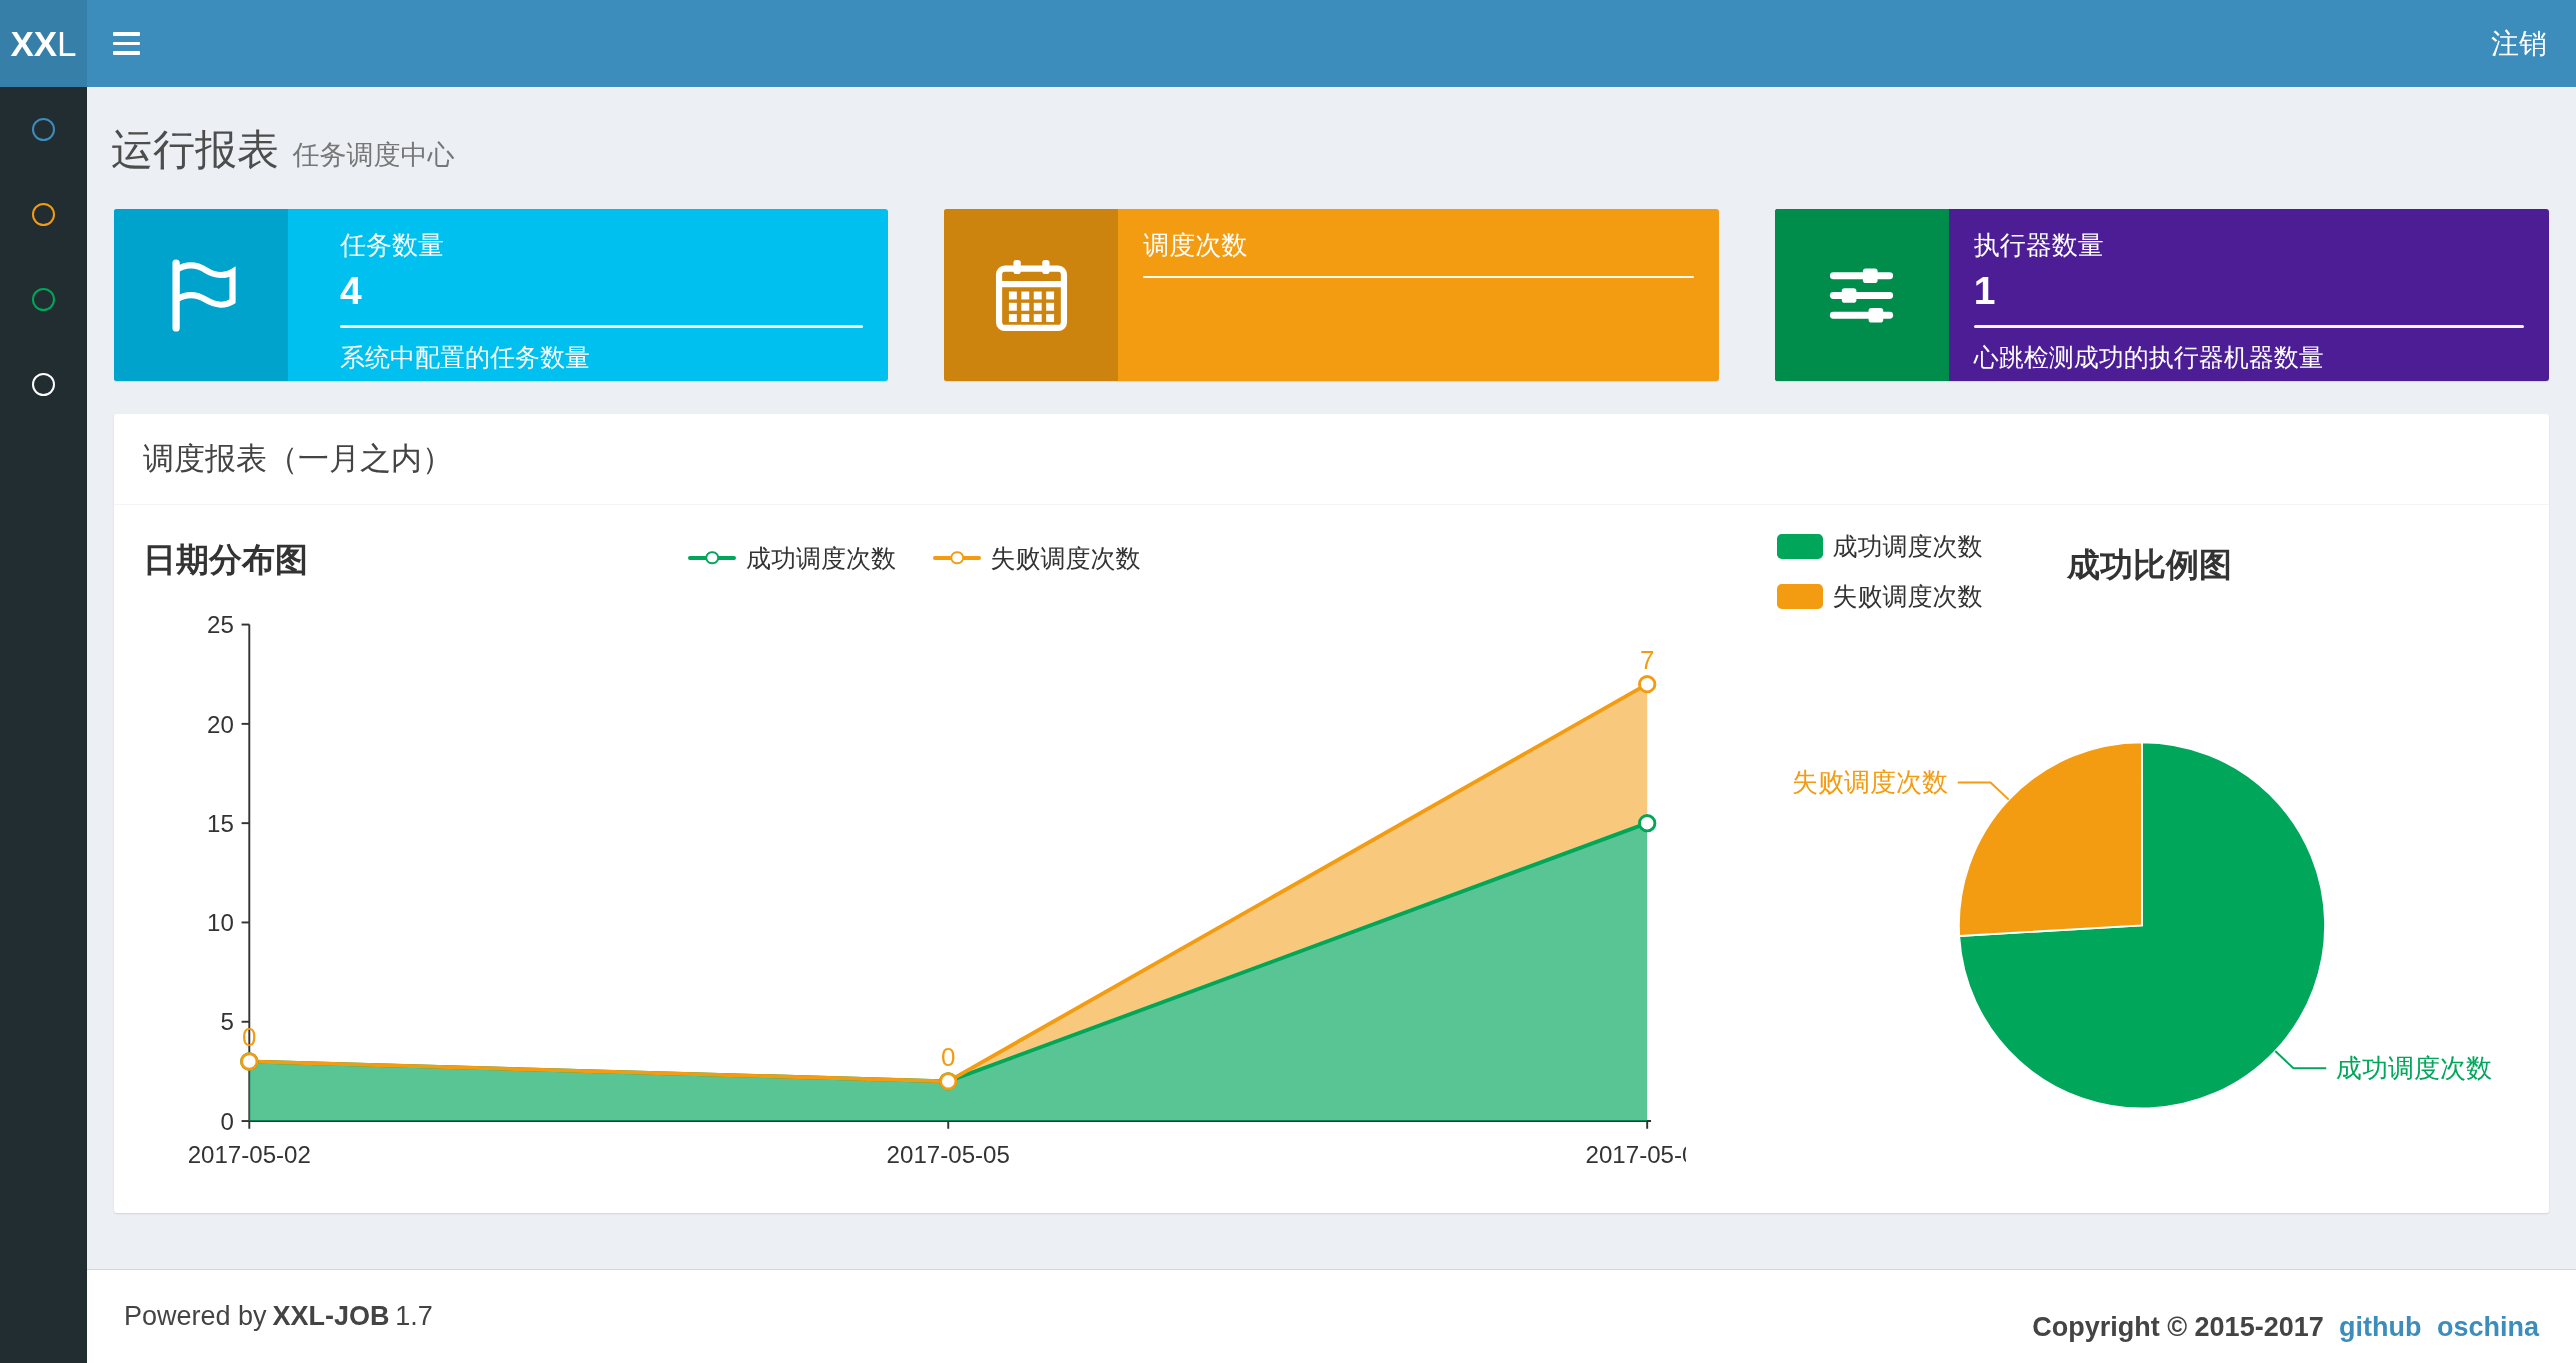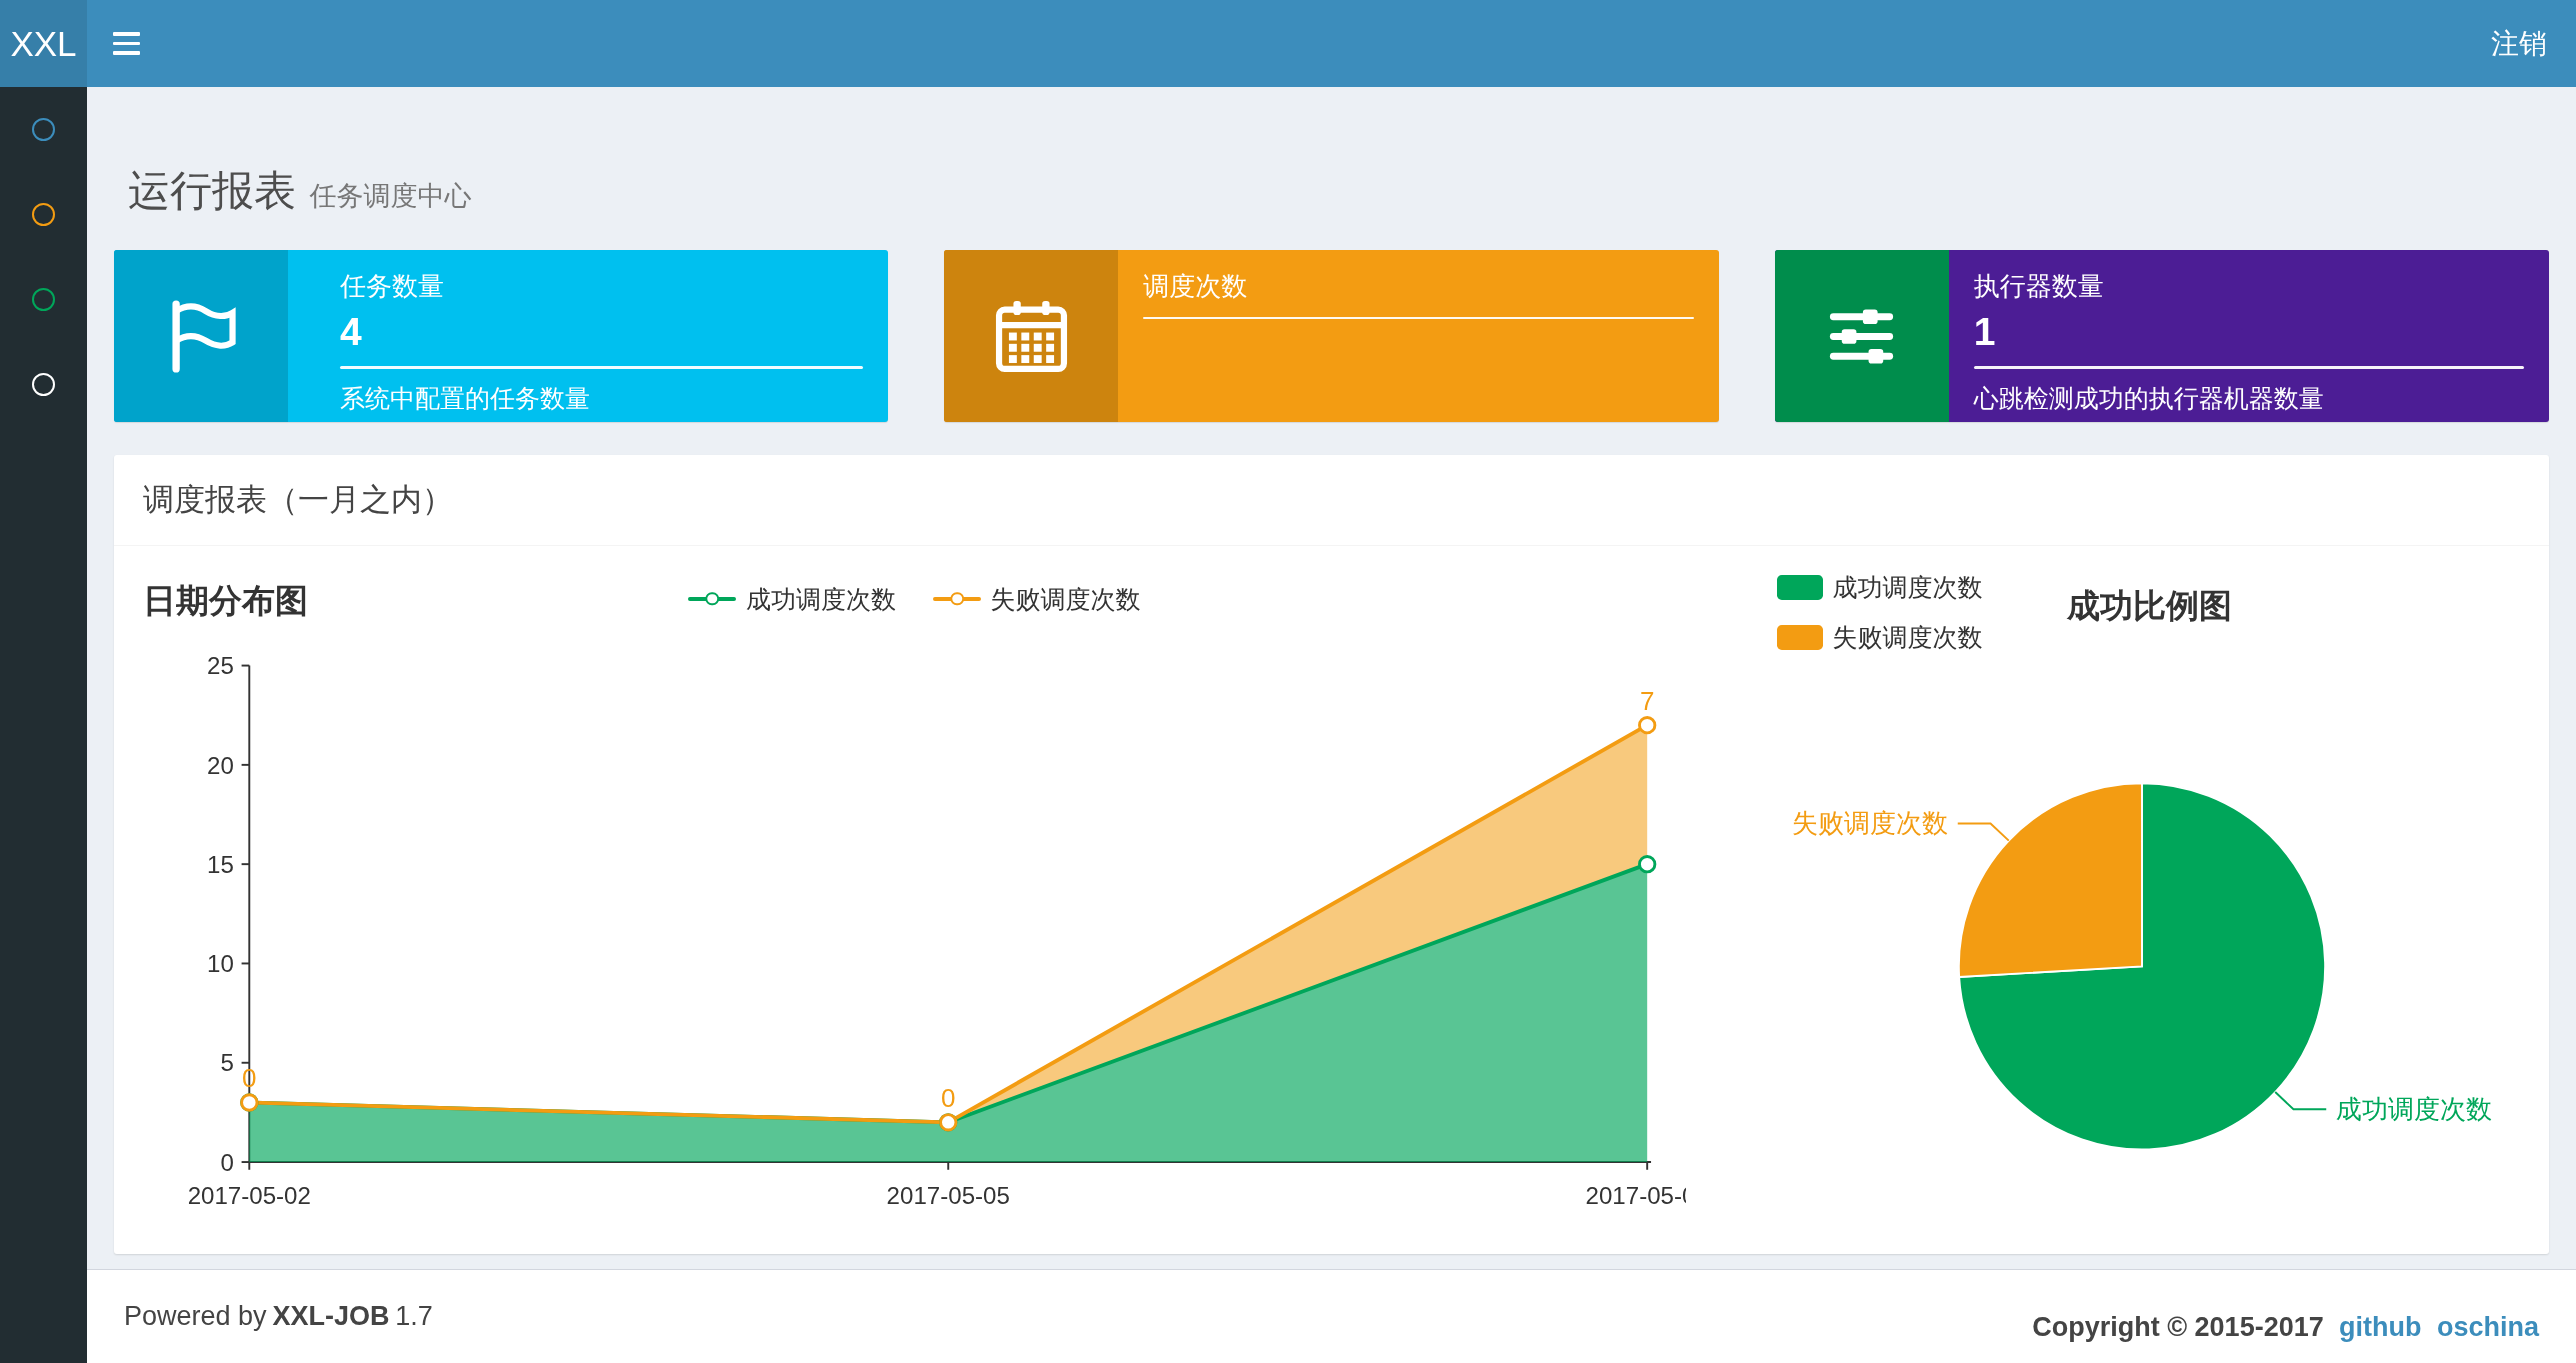--- a/index.html
+++ b/index.html
@@ -2,35 +2,35 @@
 <html><head>
 <meta charset="utf-8">
 <style>
   *{box-sizing:border-box;margin:0;padding:0;}
   html,body{width:2576px;height:1363px;}
   body{font-family:"Liberation Sans","DejaVu Sans",sans-serif;background:#ecf0f5;overflow:hidden;position:relative;}
 
   
   .navbar{position:absolute;top:0;left:0;width:2576px;height:87px;background:#3c8dbc;display:flex;align-items:stretch;z-index:10;}
   .logo{width:87px;height:87px;background:#367fa9;color:#fff;display:flex;align-items:center;justify-content:center;font-size:35px;cursor:pointer;}
-  .logo b{font-weight:400;}
+  .logo b{font-weight:700;}
   .logo span.light{font-weight:300;}
   .toggle{width:79px;display:flex;flex-direction:column;justify-content:center;align-items:center;gap:5.8px;cursor:pointer;}
   .toggle i{display:block;width:27px;height:3.9px;background:#fff;border-radius:1px;}
   .navbar-right{margin-left:auto;display:flex;align-items:center;}
   .logout{color:#fff;font-size:28px;padding:0 29px;height:87px;display:flex;align-items:center;cursor:pointer;text-decoration:none;}
 
   
   .sidebar{position:absolute;top:87px;left:0;bottom:0;width:87px;background:#222d32;}
   .sidebar-item{height:85px;display:flex;align-items:center;justify-content:center;cursor:pointer;}
   .circle-icon{width:23px;height:23px;border:2.9px solid #fff;border-radius:50%;}
 
   
   .content-wrapper{position:absolute;top:87px;left:87px;width:2489px;height:1182px;background:#ecf0f5;}
-  .content-header{padding:35px 41px 0;margin-top:41px;}
+  .content-header{padding:35px 24px 0;}
   .content-header h1{font-size:42px;font-weight:500;color:#4d4d4d;display:flex;align-items:baseline;}
   .content-header small{font-size:27px;font-weight:400;color:#777;margin-left:13.5px;}
 
   
   .info-row{display:flex;gap:56px;margin:31px 27px 0;}
   .info-box{flex:1;height:172px;color:#fff;display:flex;box-shadow:0 1px 1px rgba(0,0,0,.1);border-radius:2.9px;overflow:hidden;}
   .info-icon{width:174px;display:flex;align-items:center;justify-content:center;flex:none;}
   .info-icon svg{width:79px;height:79px;}
   .info-content{flex:1;padding:19px 25px 0;}
   .info-title{font-size:26px;}

